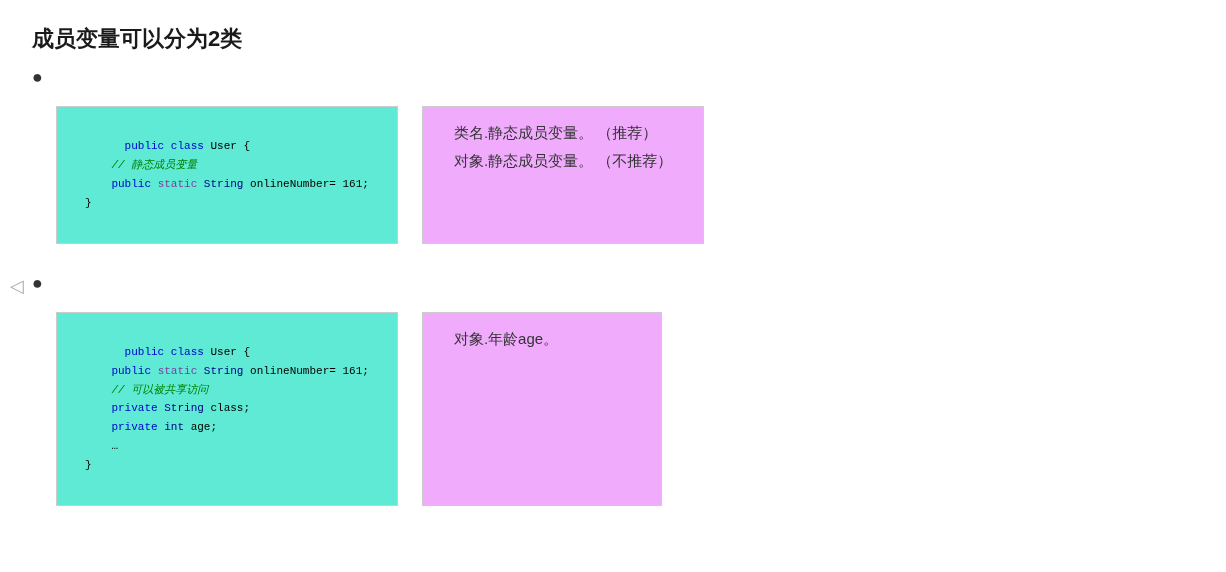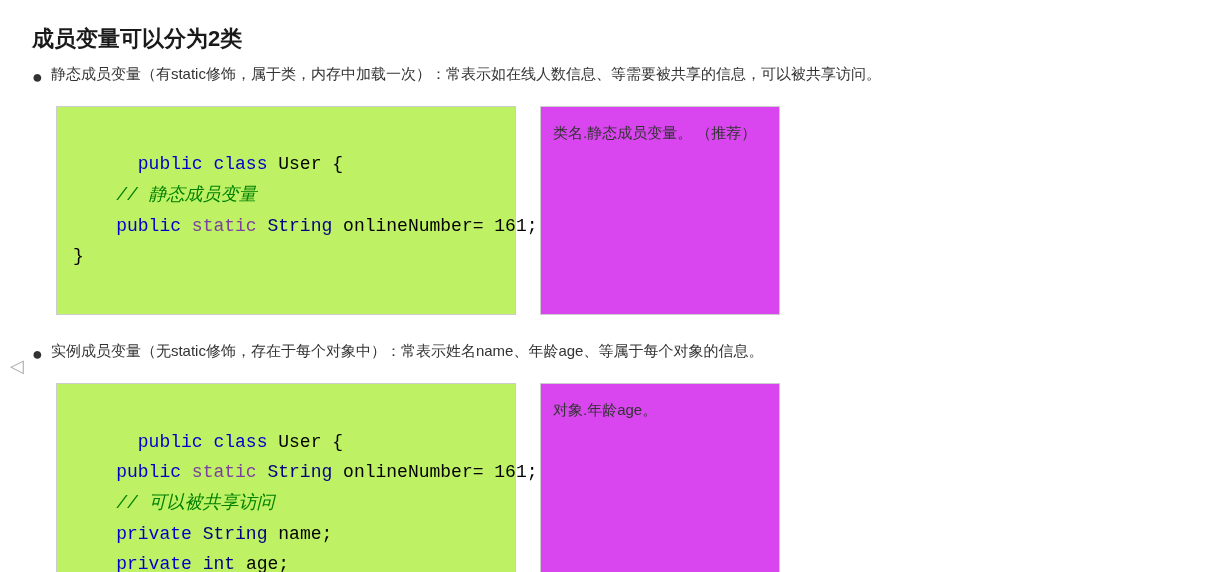--- a/index.html
+++ b/index.html
@@ -39,33 +39,33 @@
       line-height: 1.6;
     }
     .code-area-row {
       display: flex;
       gap: 24px;
       margin-left: 24px;
       margin-top: 6px;
     }
     .code-box {
       border: 1px solid #ccc;
-      background: #bef264;
-      padding: 12px 16px;
+      background: #5eead4;
+      padding: 12px 28px;
       font-family: "Courier New", Consolas, monospace;
-      font-size: 18px;
+      font-size: 11px;
       line-height: 1.7;
       min-width: 320px;
       max-width: 460px;
       white-space: pre;
     }
     .note-box {
       border: 1px solid #ccc;
-      background: #d946ef;
-      padding: 12px 12px;
+      background: #f0abfc;
+      padding: 12px 31px;
       font-size: 15px;
       line-height: 1.9;
       min-width: 240px;
       max-width: 380px;
     }
     .kw-blue { color: #0000cc; }
     .kw-purple { color: #7b3f9e; }
     .comment-green { color: #008000; font-style: italic; }
     .kw-darkblue { color: #000080; }
     .text-black { color: #000; }
@@ -81,46 +81,45 @@
 </head>
 <body>
 
 <div class="sidebar-arrow">◁</div>
 
 <h1 class="page-title">成员变量可以分为2类</h1>
 
 <div class="section">
   <div class="bullet-line">
     <span class="bullet-dot">●</span>
-    <span class="bullet-text">静态成员变量（有static修饰，属于类，内存中加载一次）：常表示如在线人数信息、等需要被共享的信息，可以被共享访问。</span>
   </div>
   <div class="code-area-row">
     <div class="code-box">
       <span class="kw-blue">public</span> <span class="kw-blue">class</span> <span class="text-black">User {</span>
 <span class="comment-green">    // 静态成员变量</span>
     <span class="kw-blue">public</span> <span class="kw-purple">static</span> <span class="kw-darkblue">String</span> <span class="text-black">onlineNumber= 161;</span>
 <span class="text-black">}</span>
     </div>
     <div class="note-box">
       <div>类名.静态成员变量。  （推荐）</div>
+      <div>对象.静态成员变量。  （不推荐）</div>
     </div>
   </div>
 </div>
 
 <div class="section">
   <div class="bullet-line">
     <span class="bullet-dot">●</span>
-    <span class="bullet-text">实例成员变量（无static修饰，存在于每个对象中）：常表示姓名name、年龄age、等属于每个对象的信息。</span>
   </div>
   <div class="code-area-row">
     <div class="code-box">
       <span class="kw-blue">public</span> <span class="kw-blue">class</span> <span class="text-black">User {</span>
     <span class="kw-blue">public</span> <span class="kw-purple">static</span> <span class="kw-darkblue">String</span> <span class="text-black">onlineNumber= 161;</span>
 <span class="comment-green">    // 可以被共享访问</span>
-    <span class="kw-blue">private</span> <span class="kw-darkblue">String</span> <span class="text-black">name;</span>
+    <span class="kw-blue">private</span> <span class="kw-darkblue">String</span> <span class="text-black">class;</span>
     <span class="kw-blue">private</span> <span class="kw-darkblue">int</span> <span class="text-black">age;</span>
     <span class="text-black">…</span>
 <span class="text-black">}</span>
     </div>
     <div class="note-box">
       <div>对象.年龄age。</div>
     </div>
   </div>
 </div>
 

